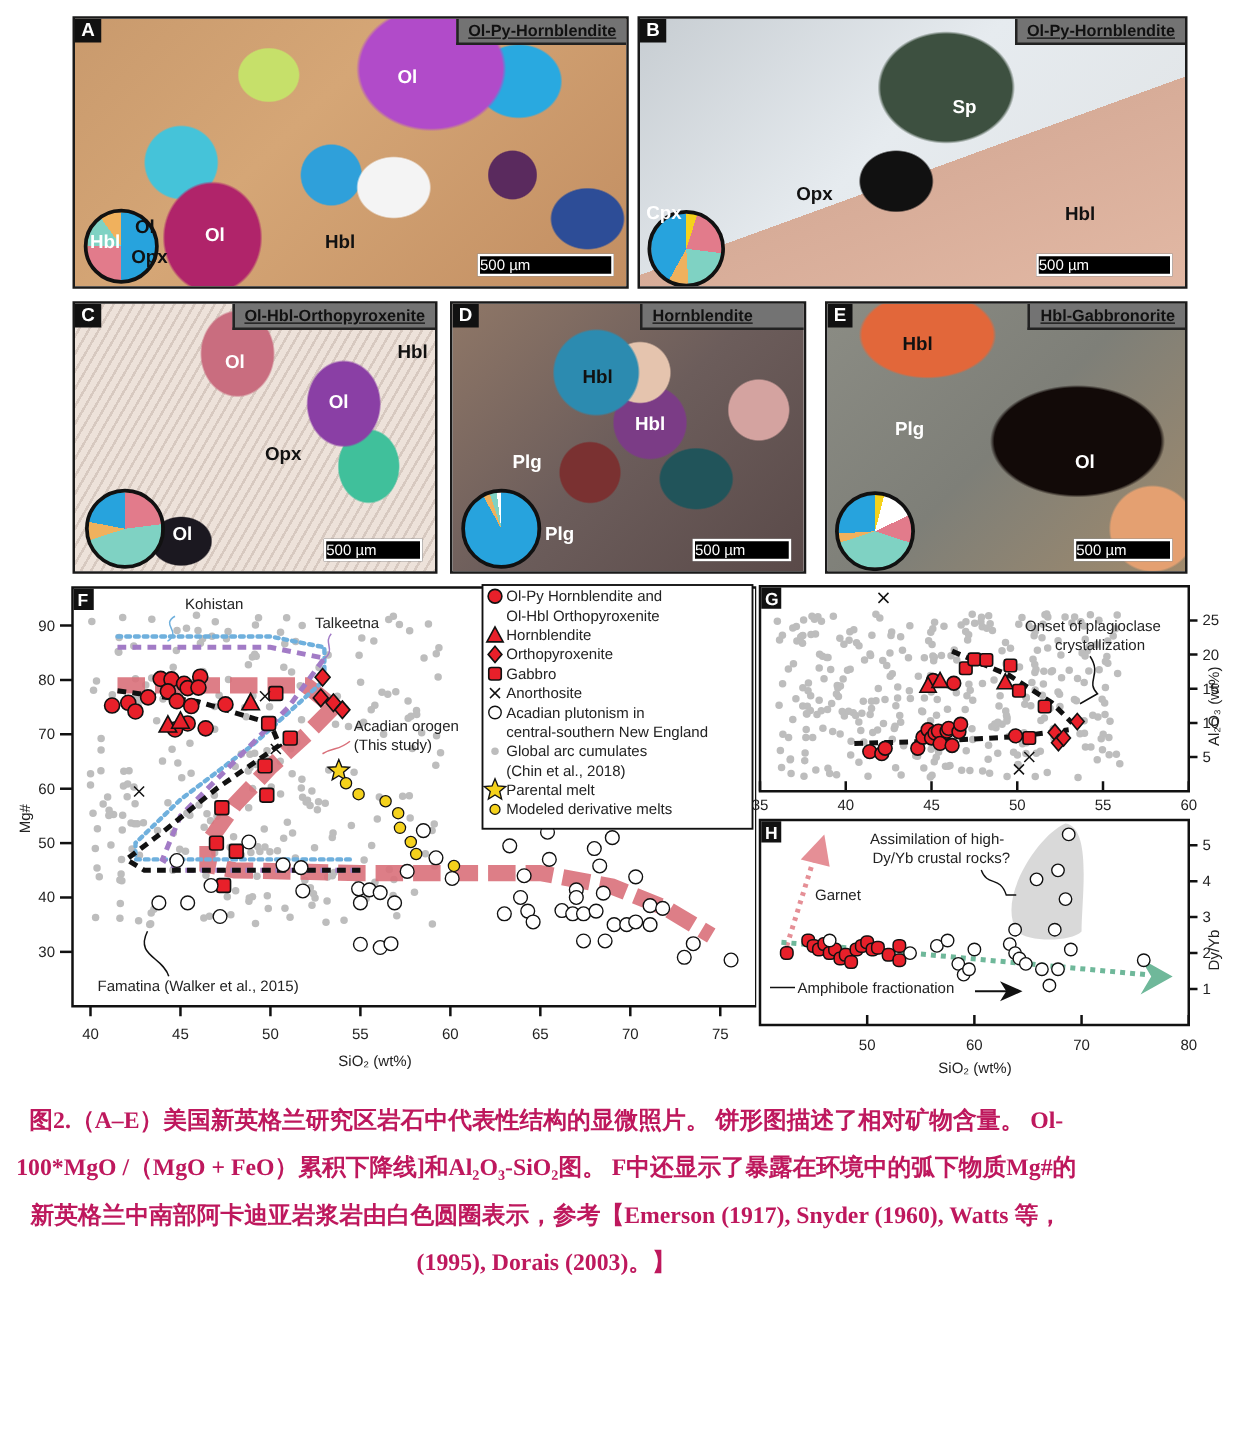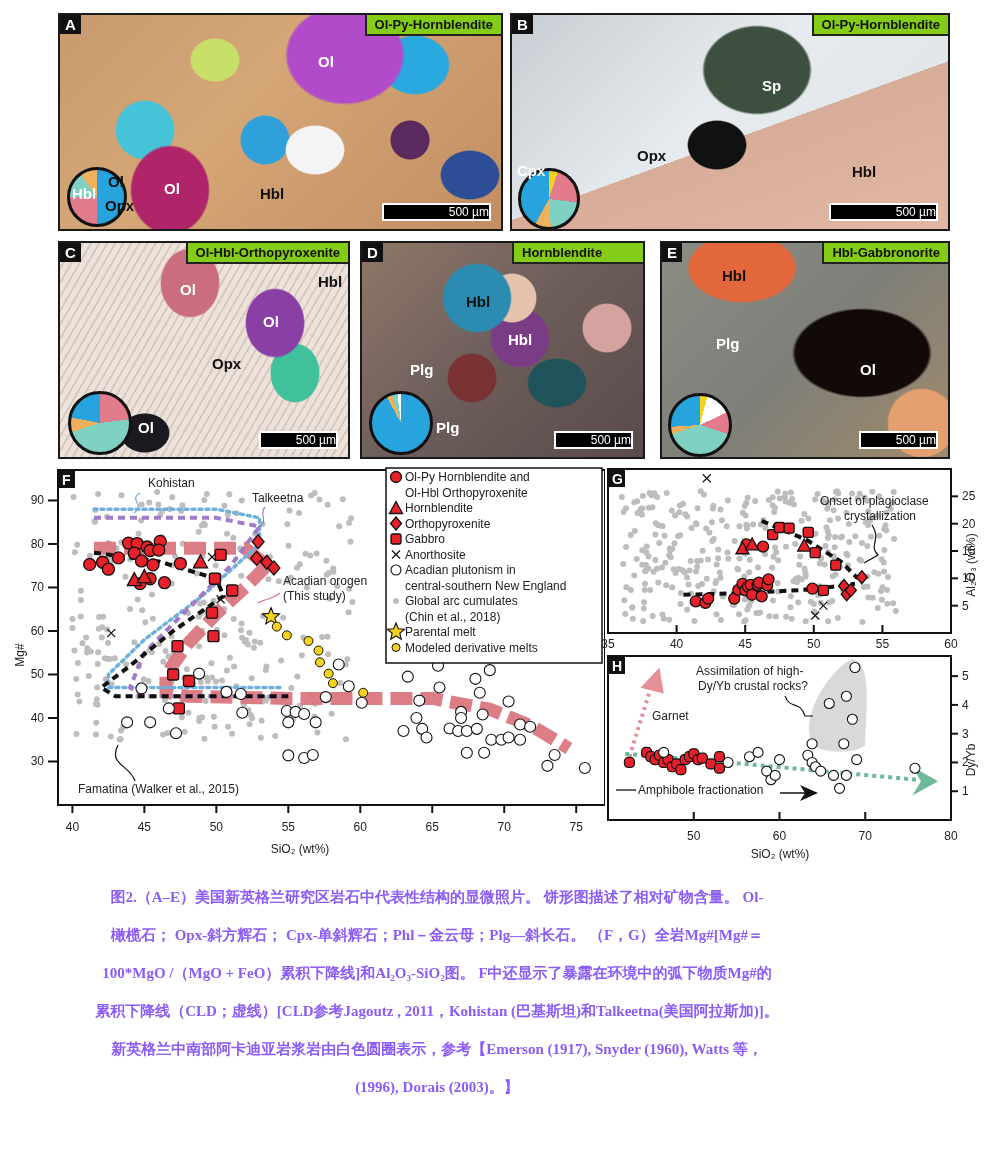--- a/index.html
+++ b/index.html
@@ -1,27 +1,27 @@
 <!DOCTYPE html>
 <html><head>
 <meta charset="utf-8">
 <style>
   html,body{margin:0;padding:0;background:#fff;}
   body{width:1003px;height:1165px;position:relative;overflow:hidden;font-family:"Liberation Sans",sans-serif;}
   .panel{position:absolute;border:2px solid #1a1a1a;overflow:hidden;box-sizing:border-box;}
   .photo{position:absolute;inset:0;}
   .letter{position:absolute;left:0;top:0;background:#111;color:#fff;font-weight:bold;font-size:15px;padding:1px 5px;line-height:17px;z-index:5;}
-  .title-box{position:absolute;top:0;right:0;background:#84cc16;border:2px solid #222;border-top:none;border-right:none;font-weight:bold;font-size:13px;padding:2px 8px;color:#111;z-index:5;}
-  .scale{position:absolute;right:10px;bottom:8px;background:#000;border:2px solid #fff;color:#fff;font-size:12px;text-align:right;width:105px;line-height:14px;z-index:5;}
+  .title-box{position:absolute;top:0;right:0;background:#737373;border:2px solid #222;border-top:none;border-right:none;font-weight:bold;font-size:13px;padding:2px 8px;color:#111;z-index:5;text-decoration:underline;}
+  .scale{position:absolute;right:10px;bottom:8px;background:#000;border:2px solid #fff;color:#fff;font-size:12px;text-align:left;width:105px;line-height:14px;z-index:5;}
   .mlabel{position:absolute;font-weight:bold;font-size:15px;z-index:4;}
   .w{color:#fff;} .k{color:#111;}
   .pie{position:absolute;border-radius:50%;border:3px solid #111;box-sizing:border-box;z-index:4;}
   .chart{position:absolute;}
   svg text{font-family:"Liberation Sans",sans-serif;}
-  .caption{position:absolute;left:0;top:878px;width:874px;text-align:center;font-family:"Liberation Serif",serif;font-weight:bold;font-size:15px;line-height:38px;color:#8b5cf6;}
+  .caption{position:absolute;left:0;top:878px;width:874px;text-align:center;font-family:"Liberation Serif",serif;font-weight:bold;font-size:19px;line-height:38px;color:#be185d;}
   .caption p{margin:0;}
 </style>
 </head>
 <body>
 
 <div class="panel" style="left:58px;top:13px;width:445px;height:218px;">
   <div class="photo" style="background:
     radial-gradient(ellipse 60px 50px at 285px 40px,#b14bc9 95%,transparent 100%),
     radial-gradient(ellipse 40px 45px at 110px 175px,#b0246a 95%,transparent 100%),
     radial-gradient(ellipse 35px 30px at 355px 50px,#29a9e0 95%,transparent 100%),
@@ -1074,18 +1074,16 @@
     <line x1="16" y1="140" x2="36" y2="140" stroke="#111" stroke-width="1.3"></line>
     <text x="38" y="144" font-size="12" fill="#222">Amphibole fractionation</text>
     <polyline points="180,143 210,143" stroke="#111" stroke-width="1.5" fill="none"></polyline>
     <polygon points="218,143 200,135 205,143 200,151" fill="#111"></polygon>
     <text x="360" y="95" text-anchor="middle" font-size="12" fill="#222" transform="rotate(-90 375 95)">Dy/Yb</text>
     <text x="180" y="208" text-anchor="middle" font-size="12" fill="#222">SiO₂ (wt%)</text>
   </svg>
 
 <div class="caption">
   <p>图2.（A–E）美国新英格兰研究区岩石中代表性结构的显微照片。 饼形图描述了相对矿物含量。 Ol-</p>
-  <p>橄榄石； Opx-斜方辉石； Cpx-单斜辉石；Phl－金云母；Plg—斜长石。 （F，G）全岩Mg#[Mg#＝</p>
   <p>100*MgO /（MgO + FeO）累积下降线]和Al₂O₃-SiO₂图。 F中还显示了暴露在环境中的弧下物质Mg#的</p>
-  <p>累积下降线（CLD；虚线）[CLD参考Jagoutz , 2011，Kohistan (巴基斯坦)和Talkeetna(美国阿拉斯加)]。</p>
   <p>新英格兰中南部阿卡迪亚岩浆岩由白色圆圈表示，参考【Emerson (1917), Snyder (1960), Watts 等，</p>
-  <p>(1996), Dorais (2003)。】</p>
+  <p>(1995), Dorais (2003)。】</p>
 </div>
 
 </body></html>

